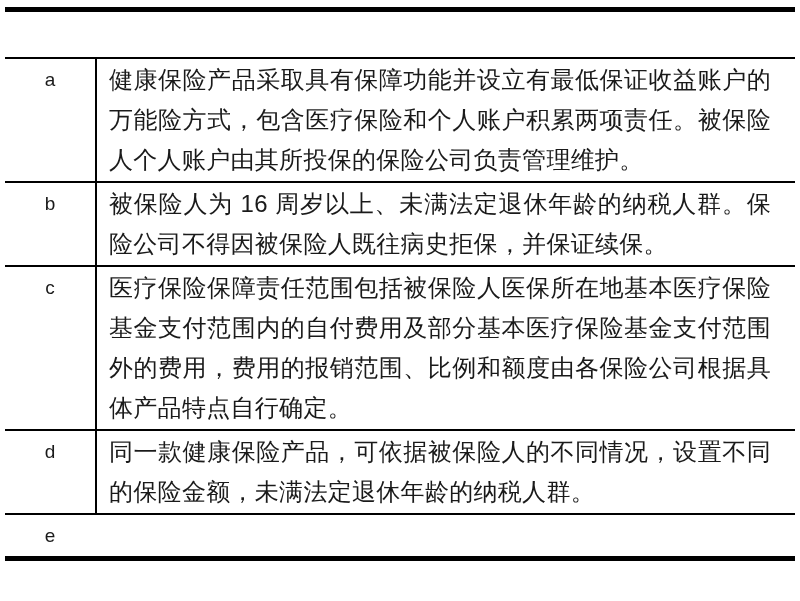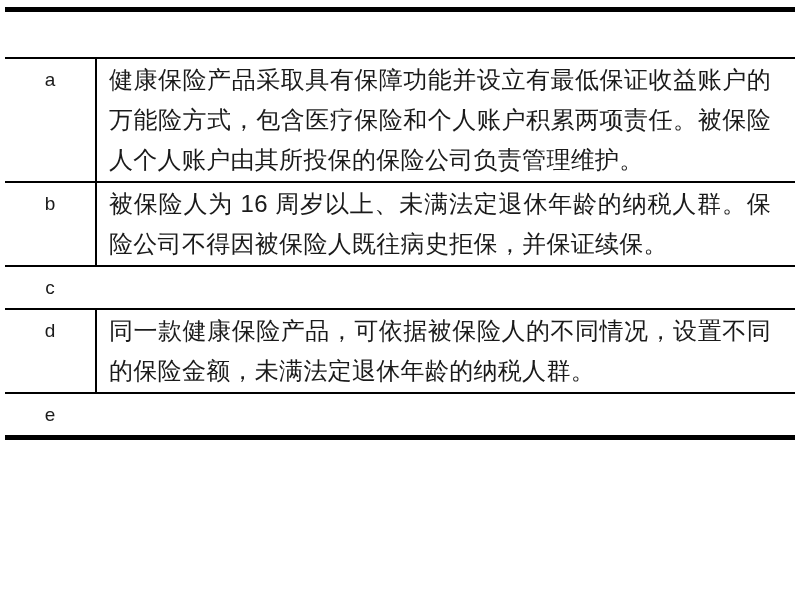--- a/index.html
+++ b/index.html
@@ -69,20 +69,21 @@
     <div class="cell-cond">健康保险产品采取具有保障功能并设立有最低保证收益账户的万能险方式，包含医疗保险和个人账户积累两项责任。被保险人个人账户由其所投保的保险公司负责管理维护。</div>
   </div>
 
   <div class="row">
     <div class="cell-id">b</div>
     <div class="cell-cond">被保险人为 16 周岁以上、未满法定退休年龄的纳税人群。保险公司不得因被保险人既往病史拒保，并保证续保。</div>
   </div>
 
   <div class="row">
     <div class="cell-id">c</div>
+    <div class="cell-cond">医疗保险保障责任范围包括被保险人医保所在地基本医疗保险基金支付范围内的自付费用及部分基本医疗保险基金支付范围外的费用，费用的报销范围、比例和额度由各保险公司根据具体产品特点自行确定。</div>
   </div>
 
   <div class="row">
     <div class="cell-id">d</div>
     <div class="cell-cond">同一款健康保险产品，可依据被保险人的不同情况，设置不同的保险金额，未满法定退休年龄的纳税人群。</div>
   </div>
 
   <div class="row">
     <div class="cell-id">e</div>
   </div>

